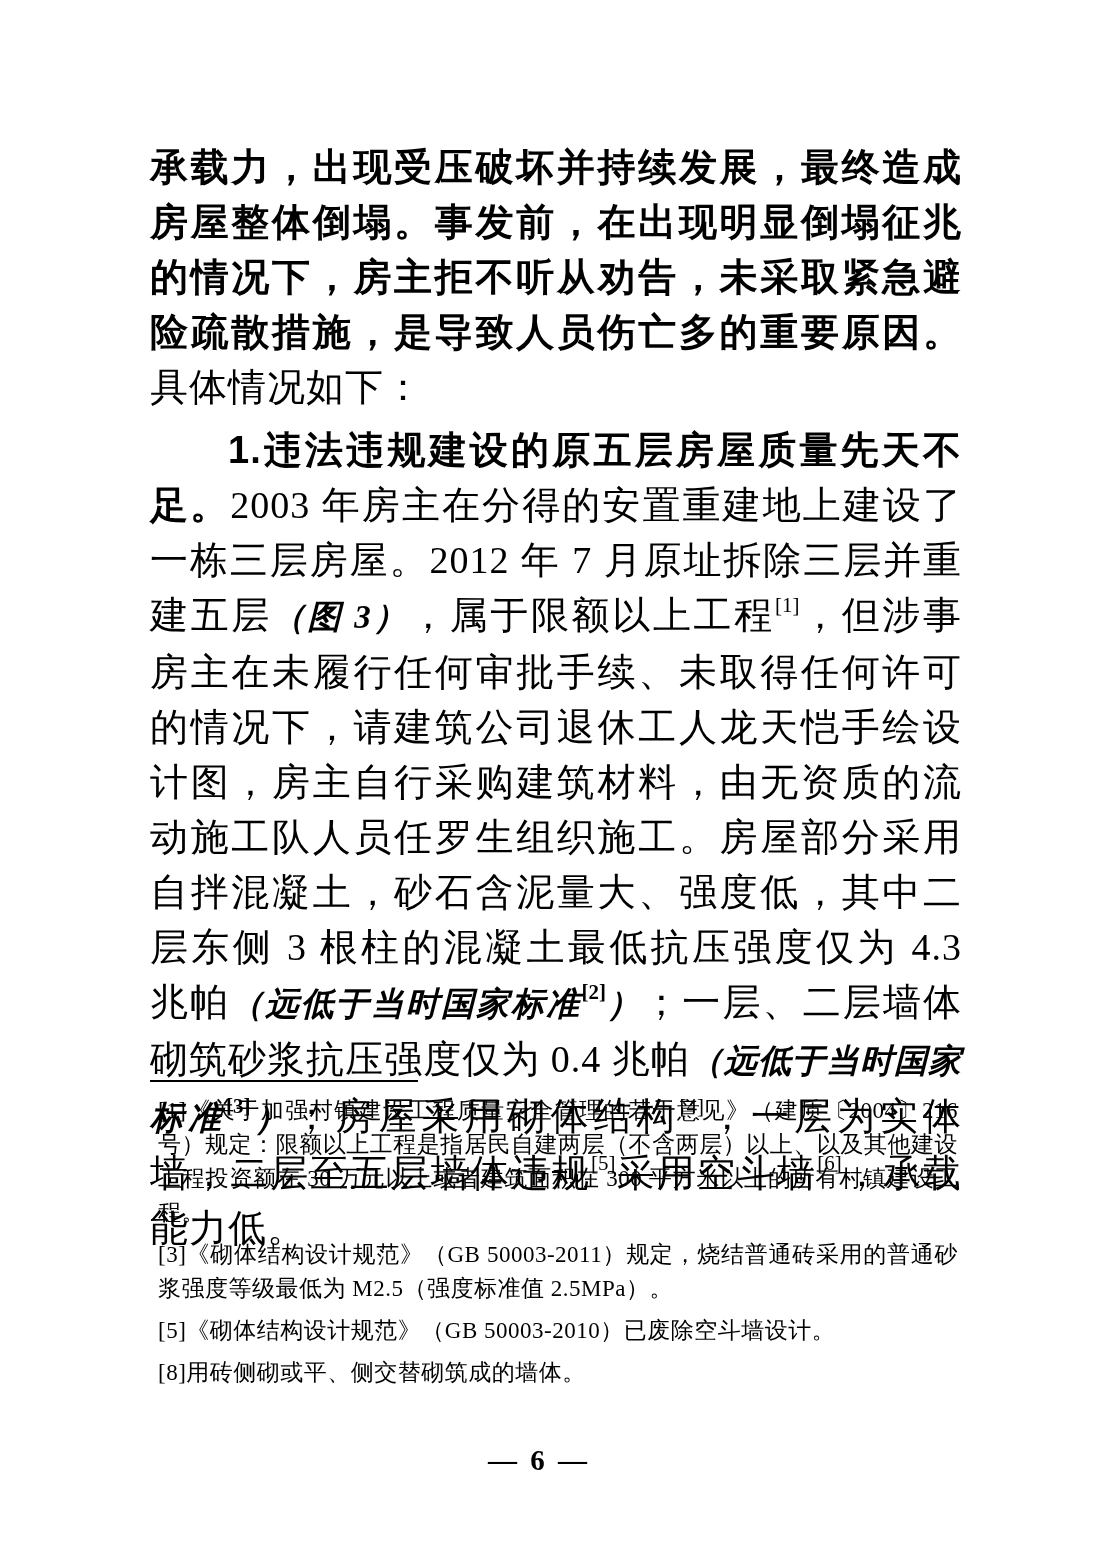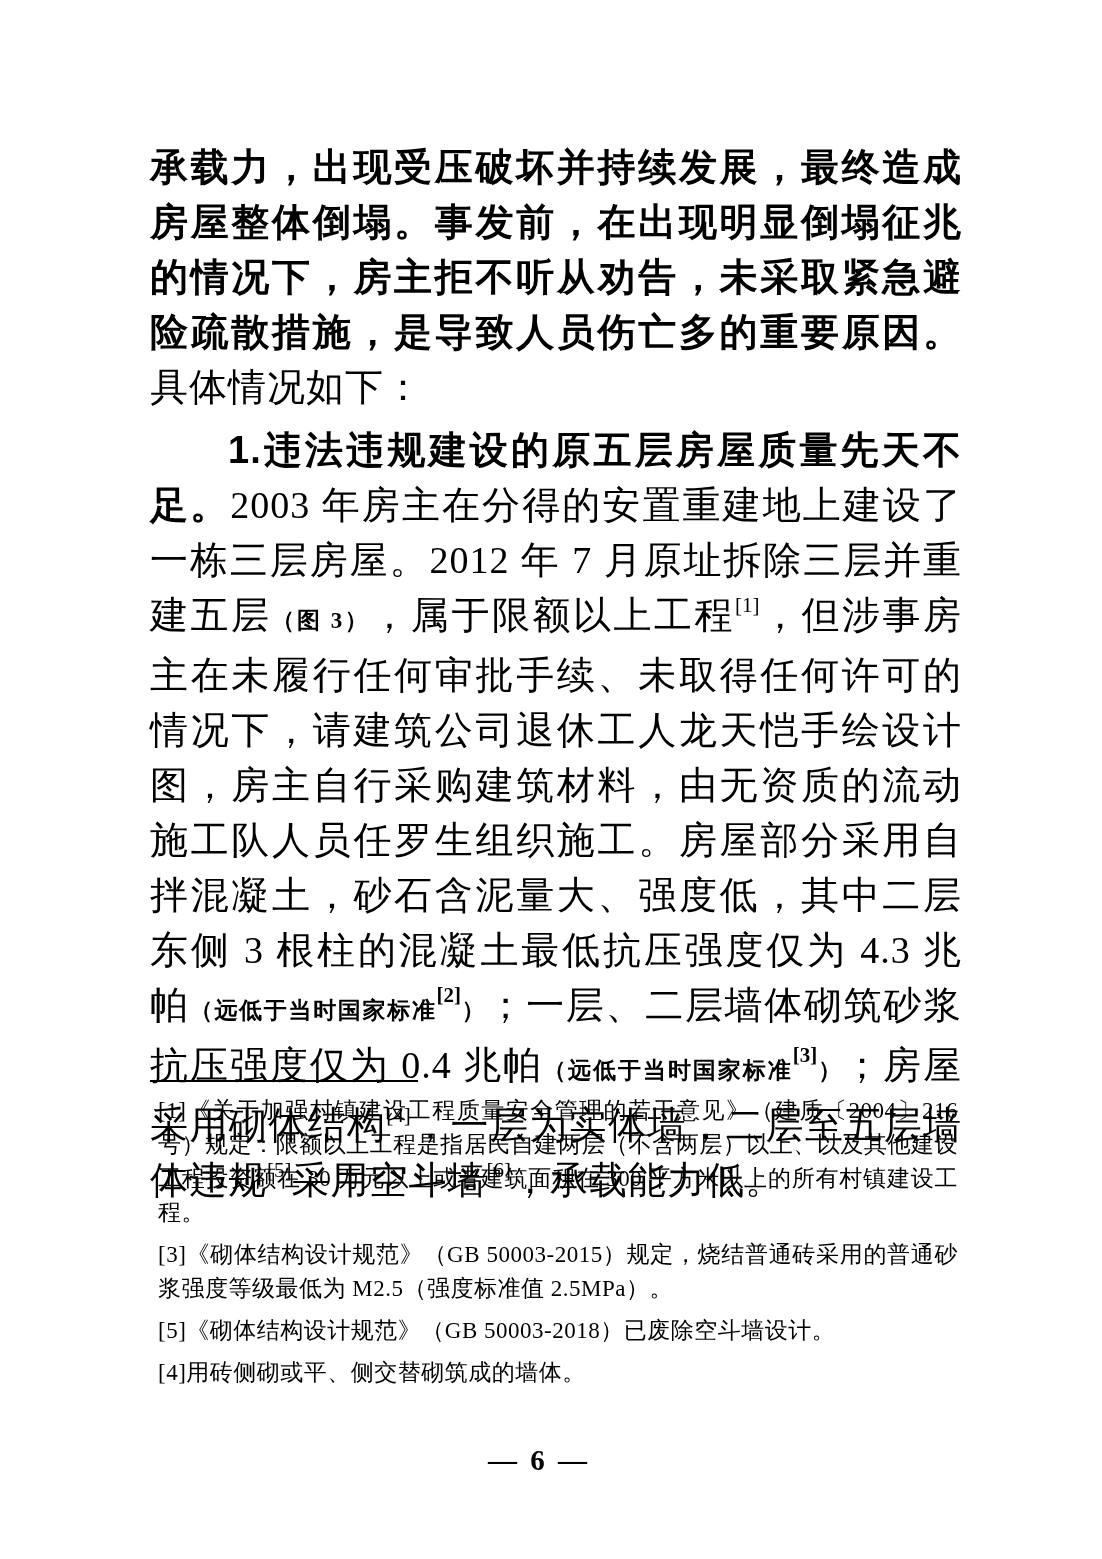--- a/index.html
+++ b/index.html
@@ -35,21 +35,22 @@
   }
   .seg-bold {
     font-family: "Liberation Sans", "DejaVu Sans", sans-serif;
     font-weight: 700;
   }
   .seg-regular {
     font-weight: 400;
   }
   .seg-bold-small {
     font-weight: 700;
-    font-size: 23px;
+    font-size: 33px;
+    font-style: italic;
   }
   sup.seg-sup {
     font-size: 21px;
     line-height: 0;
     vertical-align: 16px;
     letter-spacing: 0;
   }
   sup.seg-sup-bold {
     font-weight: 700;
   }
@@ -90,20 +91,20 @@
 <div class="page">
 
   <div class="content">
     <p class="para"><span class="seg-bold">承载力，出现受压破坏并持续发展，最终造成房屋整体倒塌。事发前，在出现明显倒塌征兆的情况下，房主拒不听从劝告，未采取紧急避险疏散措施，是导致人员伤亡多的重要原因。</span><span class="seg-regular">具体情况如下：</span></p>
     <p class="para para-indent"><span class="seg-bold">1.违法违规建设的原五层房屋质量先天不足。</span><span class="seg-regular">2003 年房主在分得的安置重建地上建设了一栋三层房屋。2012 年 7 月原址拆除三层并重建五层</span><span class="seg-bold-small">（图 3）</span><span class="seg-regular">，属于限额以上工程</span><sup class="seg-sup">[1]</sup><span class="seg-regular">，但涉事房主在未履行任何审批手续、未取得任何许可的情况下，请建筑公司退休工人龙天恺手绘设计图，房主自行采购建筑材料，由无资质的流动施工队人员任罗生组织施工。房屋部分采用自拌混凝土，砂石含泥量大、强度低，其中二层东侧 3 根柱的混凝土最低抗压强度仅为 4.3 兆帕</span><span class="seg-bold-small">（远低于当时国家标准</span><sup class="seg-sup seg-sup-bold">[2]</sup><span class="seg-bold-small">）</span><span class="seg-regular">；一层、二层墙体砌筑砂浆抗压强度仅为 0.4 兆帕</span><span class="seg-bold-small">（远低</span><span class="seg-bold-small">于当时国家标准</span><sup class="seg-sup seg-sup-bold">[3]</sup><span class="seg-bold-small">）</span><span class="seg-regular">；房屋采用砌体结构</span><sup class="seg-sup">[4]</sup><span class="seg-regular">，一层为实体墙，二层至五层墙体违规</span><sup class="seg-sup">[5]</sup><span class="seg-regular">采用空斗墙</span><sup class="seg-sup">[6]</sup><span class="seg-regular">，承载能力低。</span></p>
   </div>
 
   <div class="footnotes">
     <div class="fn-rule"></div>
     <p class="fn">[1]《关于加强村镇建设工程质量安全管理的若干意见》（建质〔2004〕216 号）规定：限额以上工程是指居民自建两层（不含两层）以上、以及其他建设工程投资额在 30 万元以上或者建筑面积在 300 平方米以上的所有村镇建设工程。</p>
-    <p class="fn">[3]《砌体结构设计规范》（GB 50003-2015）规定，烧结普通砖采用的普通砂浆强度等级最低为 M2.5（强度标准值 2.5MPa）。</p>
-    <p class="fn">[5]《砌体结构设计规范》（GB 50003-2018）已废除空斗墙设计。</p>
-    <p class="fn">[4]用砖侧砌或平、侧交替砌筑成的墙体。</p>
+    <p class="fn">[3]《砌体结构设计规范》（GB 50003-2011）规定，烧结普通砖采用的普通砂浆强度等级最低为 M2.5（强度标准值 2.5MPa）。</p>
+    <p class="fn">[5]《砌体结构设计规范》（GB 50003-2010）已废除空斗墙设计。</p>
+    <p class="fn">[8]用砖侧砌或平、侧交替砌筑成的墙体。</p>
   </div>
 
   <div class="page-number">— 6 —</div>
 
 </div>
 
 </body></html>

